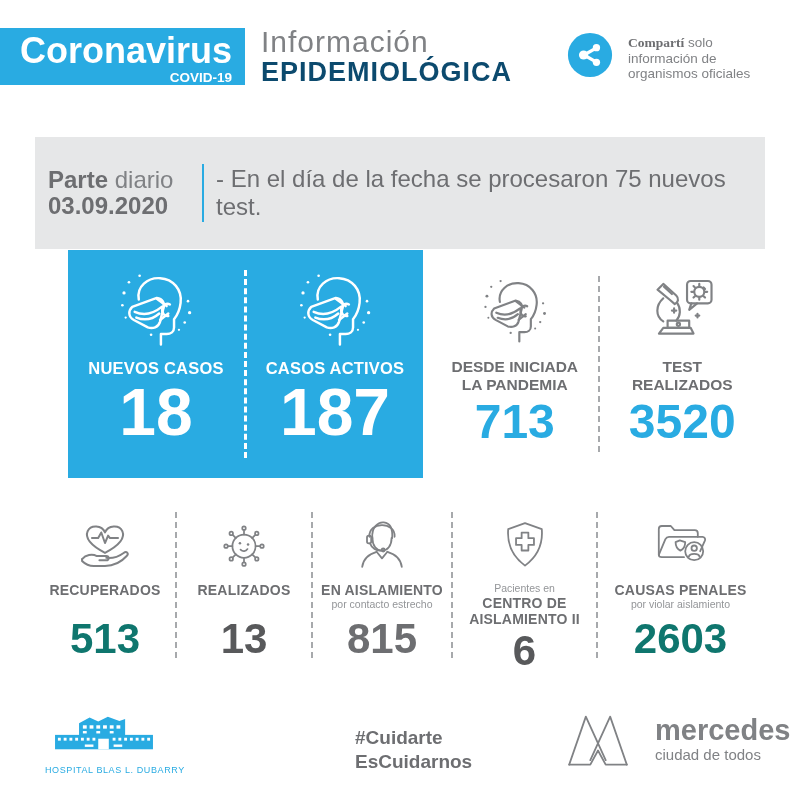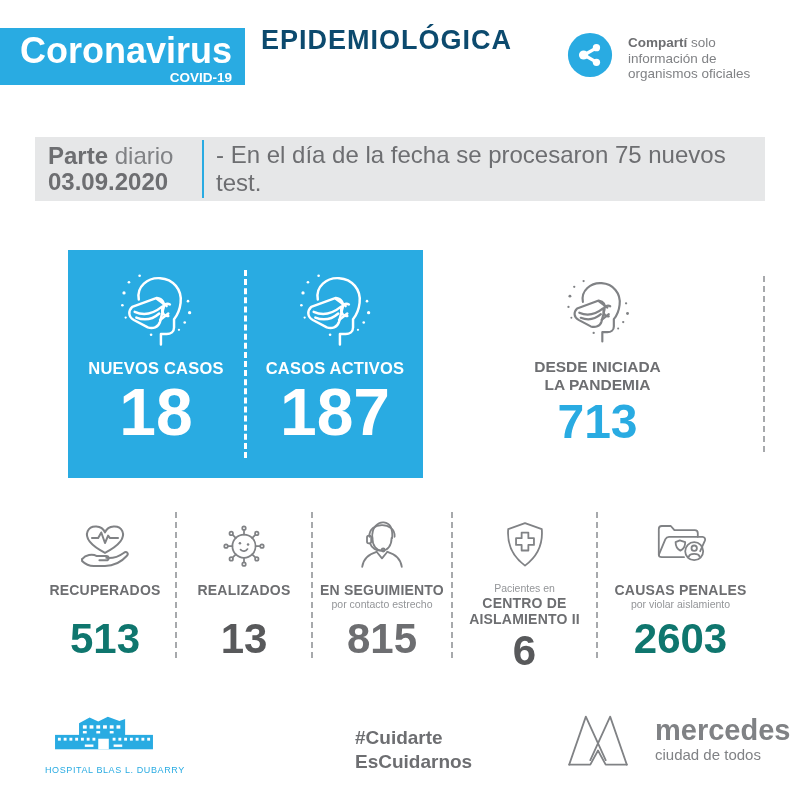--- a/index.html
+++ b/index.html
@@ -10,24 +10,24 @@
   .badge{position:absolute;left:0;top:28px;width:245px;height:57px;background:#29ABE2;
          color:#fff;text-align:right;padding:5px 13px 0 0;box-sizing:border-box;}
   .badge-title{font-size:36px;font-weight:700;line-height:1;}
   .badge-sub{font-size:13.5px;font-weight:700;margin-top:1px;}
   .info-block{position:absolute;left:261px;top:26px;line-height:1.06;}
   .info-l1{font-size:30px;font-weight:400;color:#808285;letter-spacing:1px;}
   .info-l2{font-size:27px;font-weight:700;color:#0c4a6e;letter-spacing:1px;}
   .share-block{position:absolute;left:567px;top:32px;display:flex;gap:15px;align-items:flex-start;}
   .share-svg{width:46px;height:46px;flex:none;}
   .share-text{font-size:13.5px;line-height:1.15;color:#808285;padding-top:3px;}
-  .share-bold{font-weight:700;color:#6D6E71;}
-
-  
-  .daily-bar{position:absolute;left:35px;top:137px;width:730px;height:64px;background:#E6E7E8;
+  .share-bold{font-weight:700;color:#6D6E71;font-family:Liberation Serif, serif;}
+
+  
+  .daily-bar{position:absolute;left:35px;top:137px;width:730px;height:112px;background:#E6E7E8;
              display:flex;align-items:center;box-sizing:border-box;}
   .daily-left{margin-left:13px;width:150px;flex:none;line-height:1.1;}
   .daily-l1{font-size:24px;color:#808285;}
   .daily-l1 b{color:#6D6E71;font-weight:700;}
   .daily-date{font-size:24px;font-weight:700;color:#6D6E71;}
   .daily-divider{width:0;height:58px;border-left:2.5px solid #29ABE2;margin-left:4px;flex:none;}
   .daily-msg{margin-left:12px;font-size:24px;color:#6D6E71;}
 
   
   .hero-box{position:absolute;left:35px;top:250px;width:355px;height:228px;background:#29ABE2;
@@ -240,20 +240,21 @@
 </svg>
 
 <div class="canvas">
 
   <div class="badge">
     <div class="badge-title">Coronavirus</div>
     <div class="badge-sub">COVID-19</div>
   </div>
 
   <div class="info-block">
+    <div class="info-l1">Información</div>
     <div class="info-l2">EPIDEMIOLÓGICA</div>
   </div>
 
   <div class="share-block">
     <svg class="share-svg" viewBox="0 0 100 100">
       <circle cx="50" cy="50" r="48" fill="#29ABE2"></circle>
       <g stroke="#ffffff" stroke-width="7">
         <line x1="37" y1="50" x2="63" y2="35"></line>
         <line x1="37" y1="50" x2="63" y2="65"></line>
       </g>
@@ -302,20 +303,30 @@
       <svg class="sec-icon">
           <use href="#sym-masked-person"></use>
         </svg>
       <div class="sec-label">
         <span>DESDE INICIADA</span><br>
         <span>LA PANDEMIA</span>
       </div>
       <div class="sec-value">713</div>
     </div>
     <div class="sec-divider"></div>
+    <div class="sec-col">
+      <svg class="sec-icon">
+          <use href="#sym-microscope"></use>
+        </svg>
+      <div class="sec-label">
+        <span>TEST</span><br>
+        <span>REALIZADOS</span>
+      </div>
+      <div class="sec-value">3520</div>
+    </div>
   </div>
 
   <div class="bottom-row">
 
     <div class="b-col w1">
       <div class="b-iconbox">
         <svg class="b-icon i62">
             <use href="#sym-heart-hand"></use>
           </svg>
       </div>
@@ -341,21 +352,21 @@
 
     <div class="b-divider"></div>
 
     <div class="b-col w3">
       <div class="b-iconbox">
         <svg class="b-icon i60">
             <use href="#sym-headset-person"></use>
           </svg>
       </div>
       <div class="b-labels">
-        <div class="b-label">EN SEGUIMIENTO</div>
+        <div class="b-label">EN AISLAMIENTO</div>
         <div class="b-sub">por contacto estrecho</div>
       </div>
       <div class="b-value v-gray">815</div>
     </div>
 
     <div class="b-divider"></div>
 
     <div class="b-col w4">
       <div class="b-iconbox">
         <svg class="b-icon i56">

